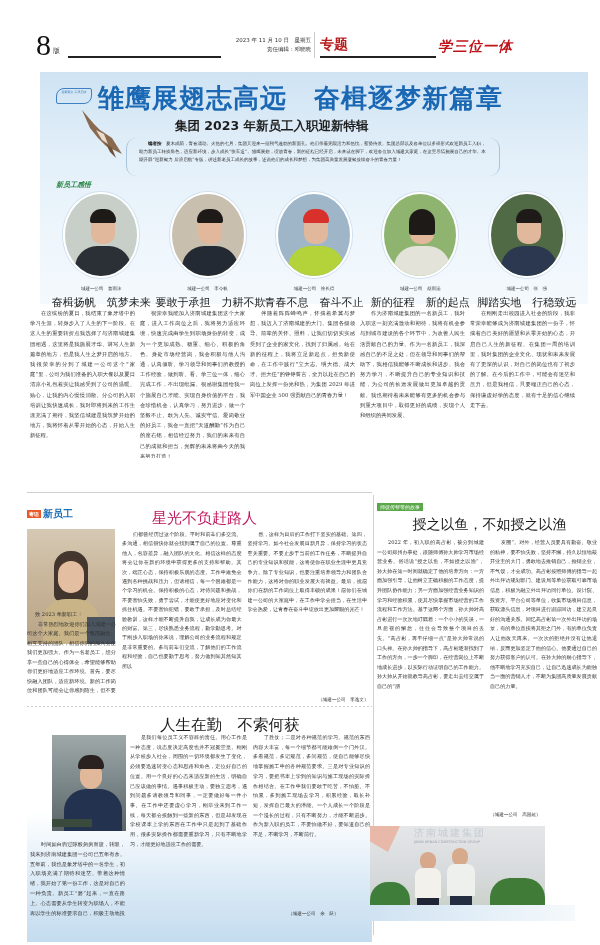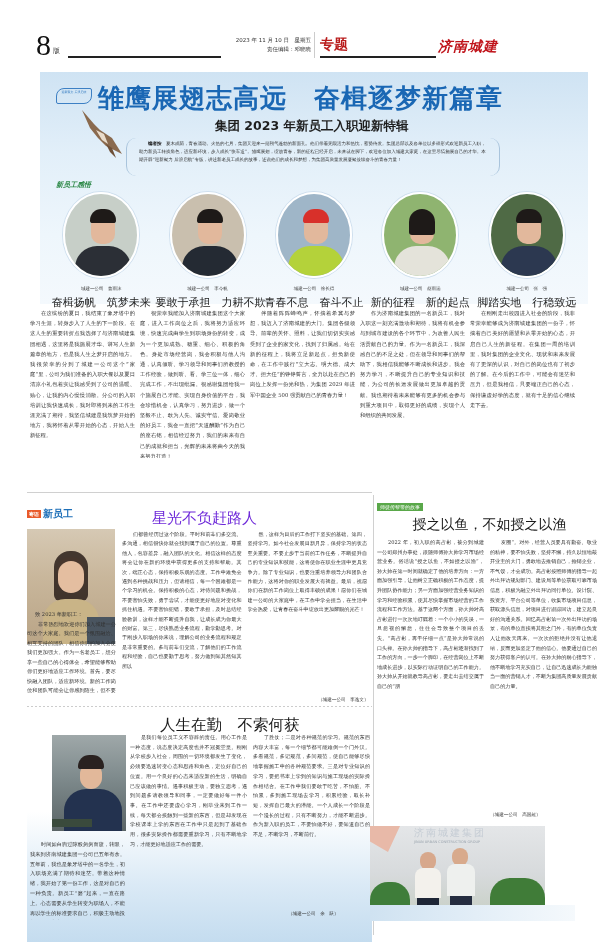--- a/index.html
+++ b/index.html
@@ -11,21 +11,21 @@
   .date-block { position: absolute; left: 225px; top: 36px; width: 86px; text-align: right; font-size: 5.5px; line-height: 9px; color: #333; font-family: "DejaVu Sans", sans-serif; }
   .vsep { position: absolute; left: 314px; top: 32px; width: 1px; height: 26px; background: #ccc; }
   .section-title { position: absolute; left: 320px; top: 36px; font-family: "DejaVu Sans", sans-serif; font-weight: bold; font-size: 14px; color: #b91c1c; }
   .rule-right { position: absolute; left: 320px; top: 56px; width: 116px; height: 2px; background: #222; }
   .paper-logo { position: absolute; left: 438px; top: 38px; font-family: "DejaVu Serif", serif; font-style: italic; font-weight: bold; font-size: 14px; color: #c0141b; letter-spacing: 1px; }
 
   .banner { position: absolute; left: 40px; top: 72px; width: 548px; height: 232px; background: linear-gradient(180deg, #cfe3f3 0%, #e2eff9 35%, #eef6fc 70%, #f4f9fd 100%); }
   .banner-logo { position: absolute; left: 16px; top: 16px; width: 36px; height: 16px; border: 1px solid #3d80c4; border-radius: 8px 2px 8px 2px; font-size: 3px; color: #3d80c4; text-align: center; line-height: 7px; font-family: "DejaVu Sans", sans-serif; }
   .eagle { position: absolute; left: 38px; top: 36px; width: 46px; height: 52px; }
   .main-title { position: absolute; left: 58px; top: 9px; font-family: "DejaVu Sans", sans-serif; font-weight: bold; font-size: 26px; color: #1a67b4; letter-spacing: 1px; white-space: nowrap; }
-  .sub-title { position: absolute; left: 135px; top: 46px; font-family: "DejaVu Sans", sans-serif; font-size: 12.5px; font-weight: bold; color: #1e1e1e; margin-left: 40px; }
+  .sub-title { position: absolute; left: 135px; top: 46px; font-family: "DejaVu Sans", sans-serif; font-size: 12.5px; font-weight: bold; color: #1e1e1e; }
   .editor-box { position: absolute; left: 86px; top: 66px; width: 374px; height: 38px; border-left: 1px solid #a9c4dc; border-right: 1px solid #a9c4dc; border-radius: 10px; padding: 2px 12px; }
   .editor-note { font-size: 4.5px; line-height: 8px; color: #333; font-family: "DejaVu Sans", sans-serif; text-indent: 9px; }
   .editor-note b { color: #111; }
   .section-tag { position: absolute; left: 16px; top: 100px; width: 46px; height: 14px; font-style: italic; }
   .tag-text { font-family: "DejaVu Sans", sans-serif; font-size: 7px; color: #2f8a4a; font-weight: bold; }
   .portraits { position: absolute; left: 0; top: 120px; width: 548px; display: flex; justify-content: space-around; padding: 0 8px; }
   .portrait { width: 104px; text-align: center; }
   .photo-circle { width: 76px; height: 86px; margin: 0 auto; border-radius: 50%; border: 2px solid #fff; box-shadow: 0 0 0 1px #cfdfee; overflow: hidden; position: relative; }
   .photo-bg { position: absolute; inset: 0; }
   .head { position: absolute; left: 26px; top: 20px; width: 24px; height: 30px; border-radius: 12px 12px 10px 10px; background: #e2b89c; }
@@ -36,21 +36,21 @@
 
   .columns { position: absolute; top: 308px; left: 30px; width: 545px; height: 150px; display: flex; gap: 5px; }
   .col { flex: 1; font-size: 5.3px; line-height: 10.2px; color: #333; text-align: justify; text-indent: 11px; overflow: hidden; }
 
   .hline { position: absolute; height: 1px; background: #d0d0d0; }
   .vline { position: absolute; width: 1px; background: #d0d0d0; }
 
   .story2-tag { position: absolute; left: 27px; top: 507px; font-family: "DejaVu Sans", sans-serif; font-weight: bold; font-size: 10px; color: #1d6fb8; }
   .story2-tag .tag-small { background: #e95a2a; color: #fff; font-size: 5px; padding: 1px 2px; margin-right: 2px; vertical-align: middle; }
   .story2-photo { position: absolute; left: 27px; top: 529px; width: 88px; height: 115px; background: linear-gradient(180deg,#d6c9b4 0%, #c9b79c 40%, #b9a486 100%); overflow: hidden; }
-  .story2-title { position: absolute; left: 152px; top: 509px; font-family: Liberation Mono, monospace; font-size: 15px; color: #6d28d9; }
+  .story2-title { position: absolute; left: 152px; top: 509px; font-family: Liberation Mono, monospace; font-size: 15px; color: #be185d; }
   .story2-left-text { position: absolute; left: 27px; top: 610px; width: 89px; font-size: 5.2px; line-height: 9.5px; color: #333; text-align: justify; }
   .story2-cols { position: absolute; left: 122px; top: 530px; width: 245px; height: 160px; display: flex; gap: 6px; }
   .story2-cols .col { line-height: 9.4px; font-size: 5.1px; }
   .sig { font-family: "DejaVu Sans", sans-serif; font-size: 4.6px; color: #333; white-space: nowrap; }
 
   .story3-title { position: absolute; left: 160px; top: 715px; font-family: "DejaVu Sans", sans-serif; font-size: 15.5px; color: #1a1a1a; }
   .story3-photo { position: absolute; left: 52px; top: 735px; width: 74px; height: 96px; background: linear-gradient(180deg,#9fa8a9 0%, #7e8a8c 45%, #5a6466 100%); overflow: hidden; }
   .story3-wave { position: absolute; left: 27px; top: 812px; width: 345px; height: 130px; background: linear-gradient(180deg, rgba(255,255,255,0) 0%, #dbeaf6 55%, #c4dcef 100%); }
   .story3-cols { position: absolute; left: 130px; top: 733px; width: 240px; height: 175px; display: flex; gap: 6px; }
   .story3-cols .col { font-size: 5.1px; line-height: 9.7px; }
@@ -70,21 +70,21 @@
   <div class="page-num">8</div>
   <div class="page-suffix">版</div>
   <div class="rule-left"></div>
   <div class="date-block">
     <div>2023 年 11 月 10 日　星期五</div>
     <div>责任编辑：邓晓晓</div>
   </div>
   <div class="vsep"></div>
   <div class="section-title">专题</div>
   <div class="rule-right"></div>
-  <div class="paper-logo">济南城建</div>
+  <div class="paper-logo">学三位一体</div>
 </div>
 
 <div class="banner">
   <div class="banner-logo">迎新聚力 后浪启航</div>
   <svg class="eagle" viewBox="0 0 46 52">
     <path d="M4 2 L16 16 L22 22 L34 30 L44 46 L36 42 L28 38 L20 30 L12 20 Z" fill="#8a6a4e"></path>
     <path d="M18 22 L26 26 L30 36 L24 32 Z" fill="#e9dccb"></path>
     <path d="M28 36 L34 40 L38 50 L32 44 Z" fill="#6e5038"></path>
   </svg>
   <div class="main-title">雏鹰展翅志高远　奋楫逐梦新篇章</div>

